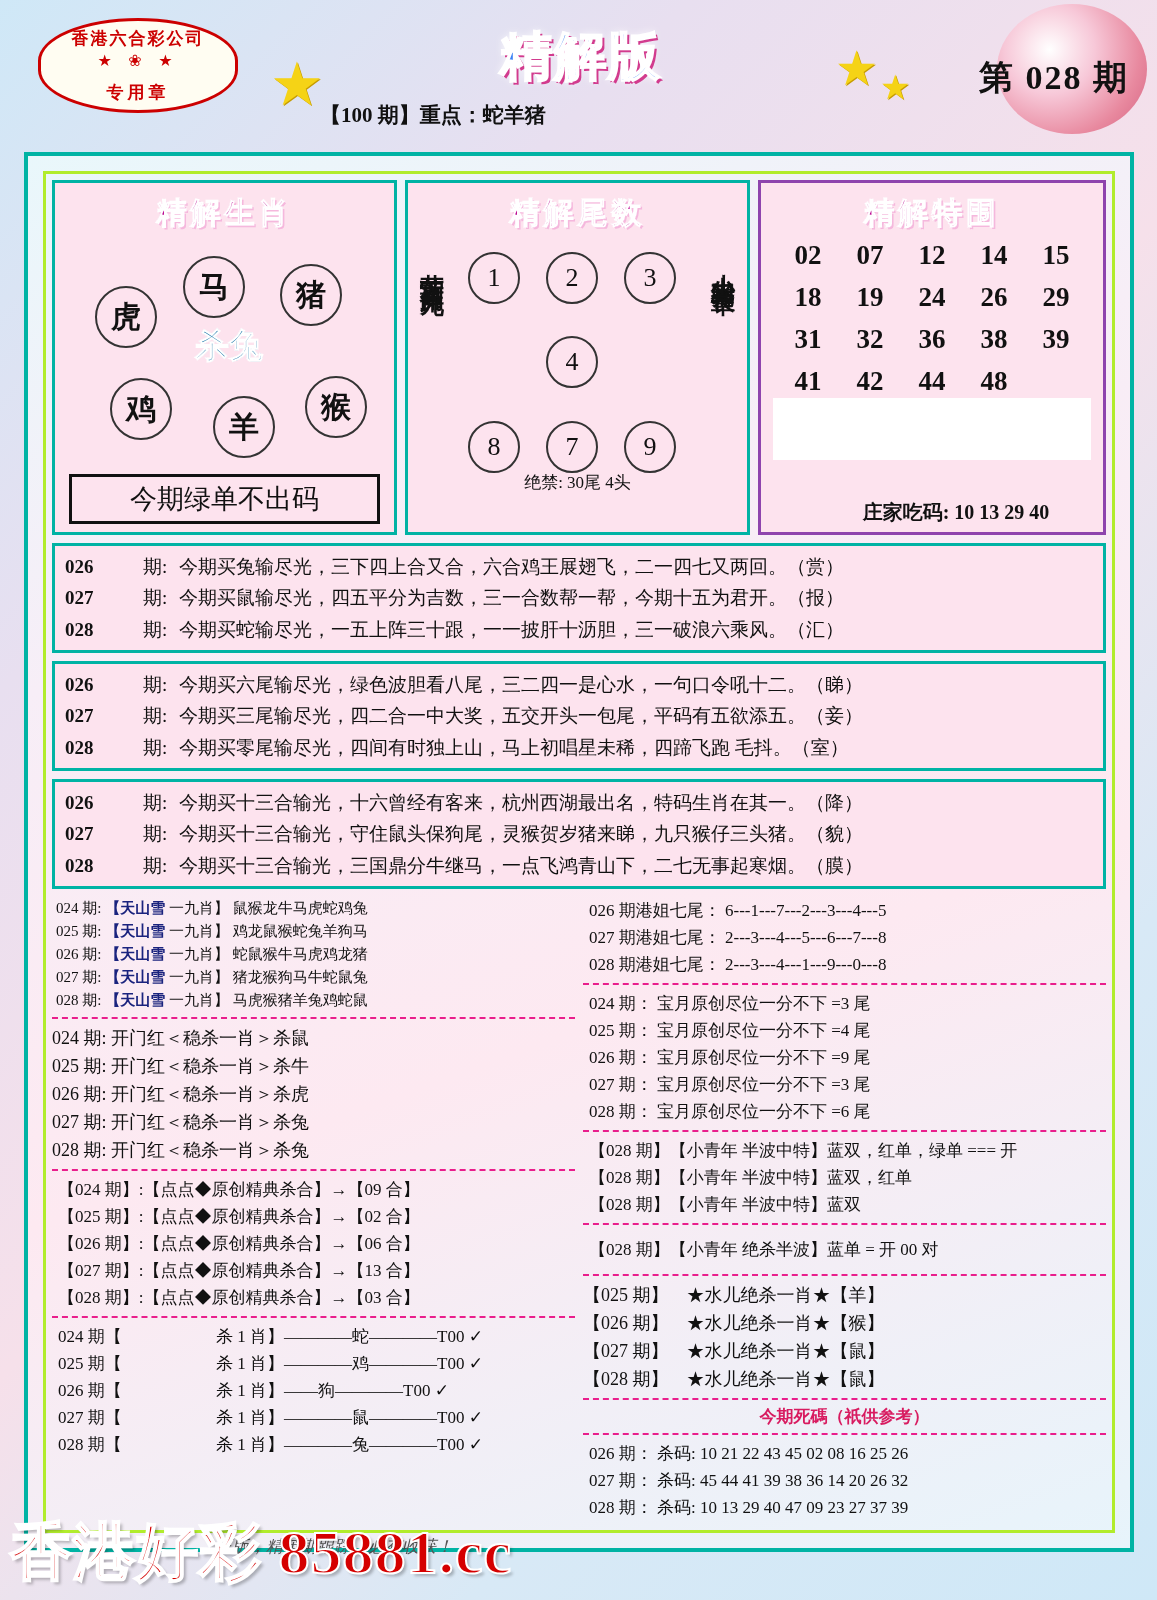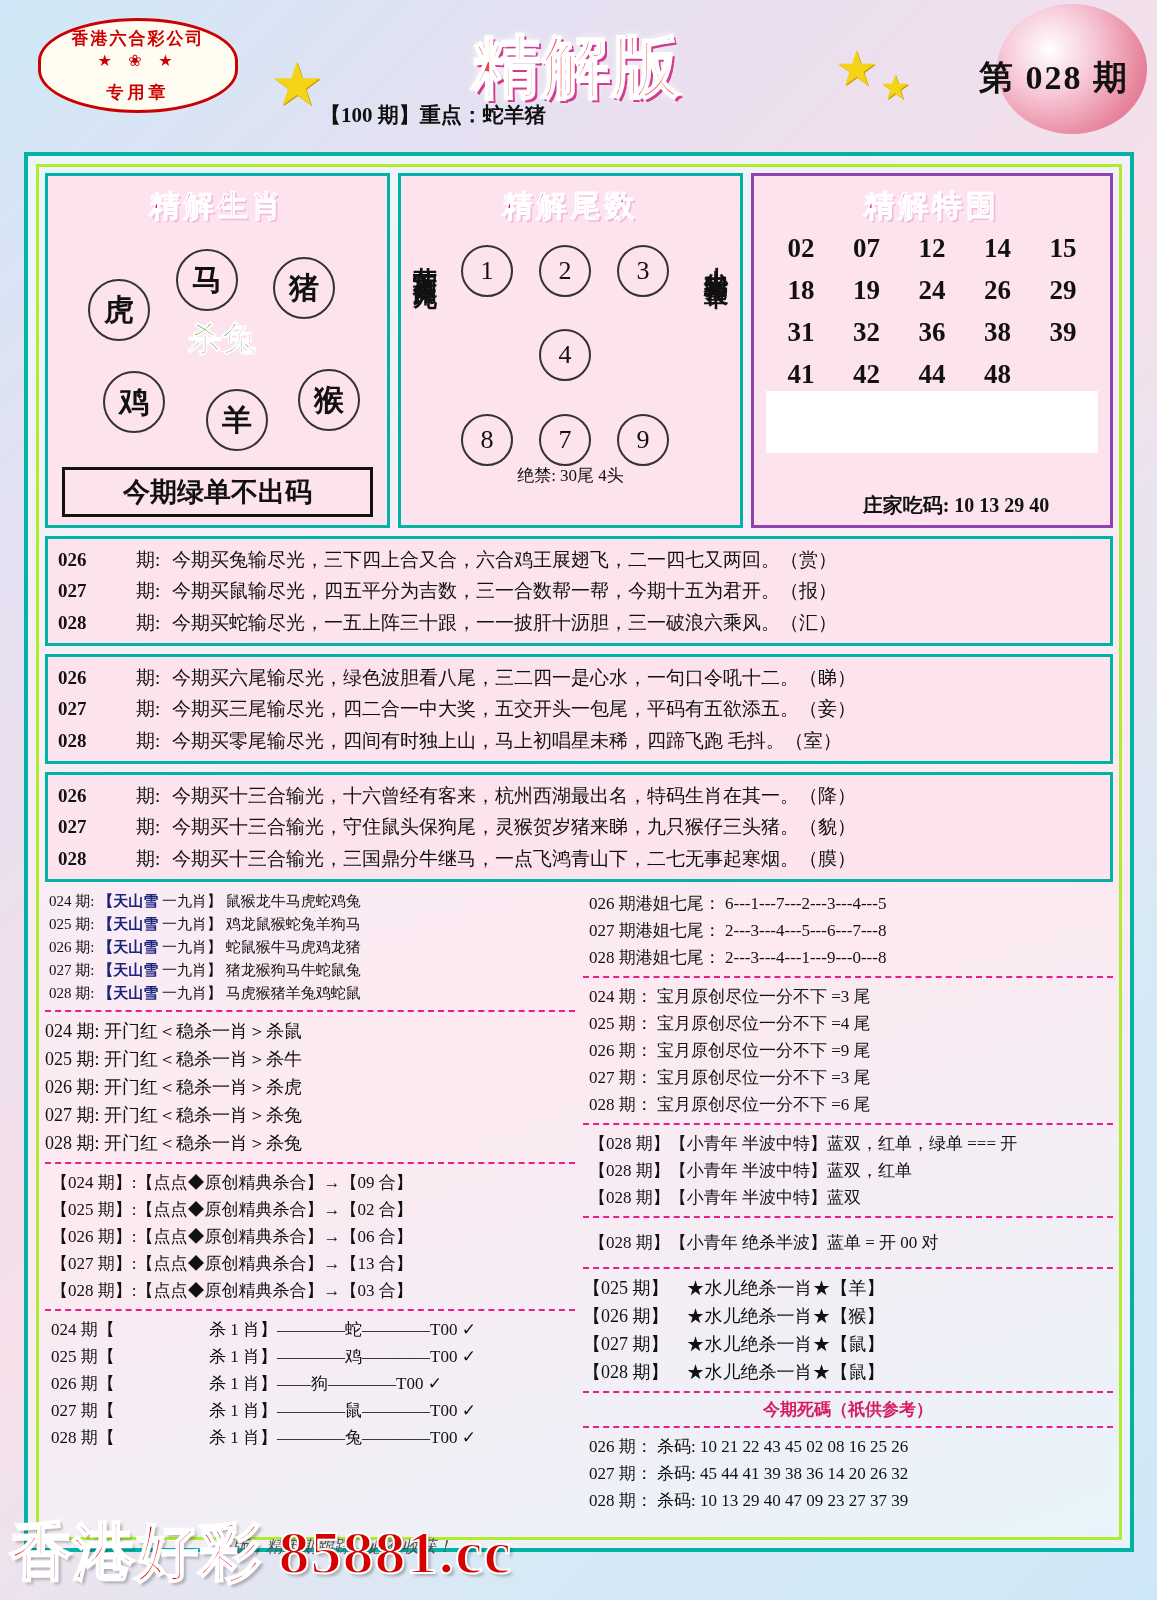--- a/index.html
+++ b/index.html
@@ -15,23 +15,23 @@
   .logo {
     position:absolute; left:38px; top:18px; width:200px; height:95px;
     border:3px solid #c00; border-radius:50%/45%;
     background:#fffdf2;
   }
   .logo .l1 { position:absolute; top:6px; width:100%; text-align:center; font-size:17px; color:#c00; font-weight:bold; letter-spacing:2px; font-family:"Liberation Serif",serif;}
   .logo .stars { position:absolute; top:30px; width:100%; text-align:center; font-size:16px; color:#c00; letter-spacing:6px;}
   .logo .l2 { position:absolute; bottom:6px; width:100%; text-align:center; font-size:17px; color:#c00; font-weight:bold; letter-spacing:4px; font-family:"Liberation Serif",serif;}
   .bigstar { position:absolute; color:#f5d316; font-size:60px; line-height:1; text-shadow:1px 1px 0 #c69b00;}
   .title {
-    position:absolute; left:472px; top:22px;
-    font-size:68px; font-weight:bold; font-family:"Liberation Serif",serif;
-    color:#ef4444;
+    position:absolute; left:500px; top:22px;
+    font-size:52px; font-weight:bold; font-family:"Liberation Serif",serif;
+    color:#3b82f6;
     -webkit-text-stroke:2px #ffffff;
     text-shadow:3px 3px 0 #d23b8e, 0 0 8px #ffffff;
     letter-spacing:2px;
   }
   .issue-ball {
     position:absolute; right:10px; top:4px; width:150px; height:130px; border-radius:50%;
     background:radial-gradient(circle at 35% 35%, #ffffff 0%, #f7c8d8 35%, #e8899f 70%, #d4607f 100%);
   }
   .issue-text {
     position:absolute; right:28px; top:55px; font-size:34px; font-weight:bold;
@@ -39,21 +39,21 @@
   }
   .focus-line {
     position:absolute; left:320px; top:101px; font-size:21px; font-weight:bold;
     color:#111; font-family:"Liberation Serif",serif;
   }
   
   .frame {
     position:absolute; left:24px; top:152px; width:1110px; height:1400px;
     border:4px solid #00b3a4;
     background:linear-gradient(160deg,#e9f7fb 0%,#f7eef7 30%,#fde9f1 60%,#e7f4fb 100%);
-    padding:8px;
+    padding:15px;
   }
   .frame-inner { border:3px solid #b1ec2c; height:100%; padding:6px; position:relative;}
   
   .top-row { display:flex; gap:8px; height:355px; }
   .box { border:3px solid #00b3a4; background:#fde3ee; position:relative; }
   .box.zodiac { width:345px; }
   .box.tail { width:345px; border-color:#00b3a4;}
   .box.special { flex:1; border-color:#8e44ad;}
   .box-title {
     text-align:center; font-size:30px; font-weight:bold; font-family:"Liberation Serif",serif;
@@ -61,24 +61,24 @@
     margin-top:10px; letter-spacing:4px;
   }
   .z-grid { position:relative; height:230px; margin-top:4px;}
   .z-item {
     position:absolute; width:62px; height:62px; border-radius:50%;
     border:2px solid #333; display:flex; align-items:center; justify-content:center;
     font-size:30px; font-weight:bold; font-family:"Liberation Serif",serif; color:#111;
     background:#fde3ee;
   }
   .z-kill { position:absolute; left:140px; top:85px; font-size:34px; font-weight:bold;
-    color:#4d7c0f; font-family:"Liberation Serif",serif; -webkit-text-stroke:1px #fff;}
+    color:#0369a1; font-family:"Liberation Serif",serif; -webkit-text-stroke:1px #fff;}
   .z-note {
     margin:6px 14px 0 14px; border:3px solid #111; text-align:center;
-    font-size:27px; font-weight:bold; padding:4px 0; font-family:"Liberation Serif",serif; color:#111;
+    font-size:27px; font-weight:normal; padding:4px 0; font-family:"Liberation Serif",serif; color:#111;
   }
   .tail-body { position:relative; height:260px; margin-top:2px;}
   .t-ball {
     position:absolute; width:52px; height:52px; border-radius:50%; border:2px solid #333;
     display:flex; align-items:center; justify-content:center; font-size:26px;
     font-family:"Liberation Serif",serif; color:#111; background:#fde3ee;
   }
   .v-text {
     position:absolute; writing-mode:vertical-rl; font-size:24px; font-weight:bold;
     font-family:"Liberation Serif",serif; color:#111; letter-spacing:3px;

